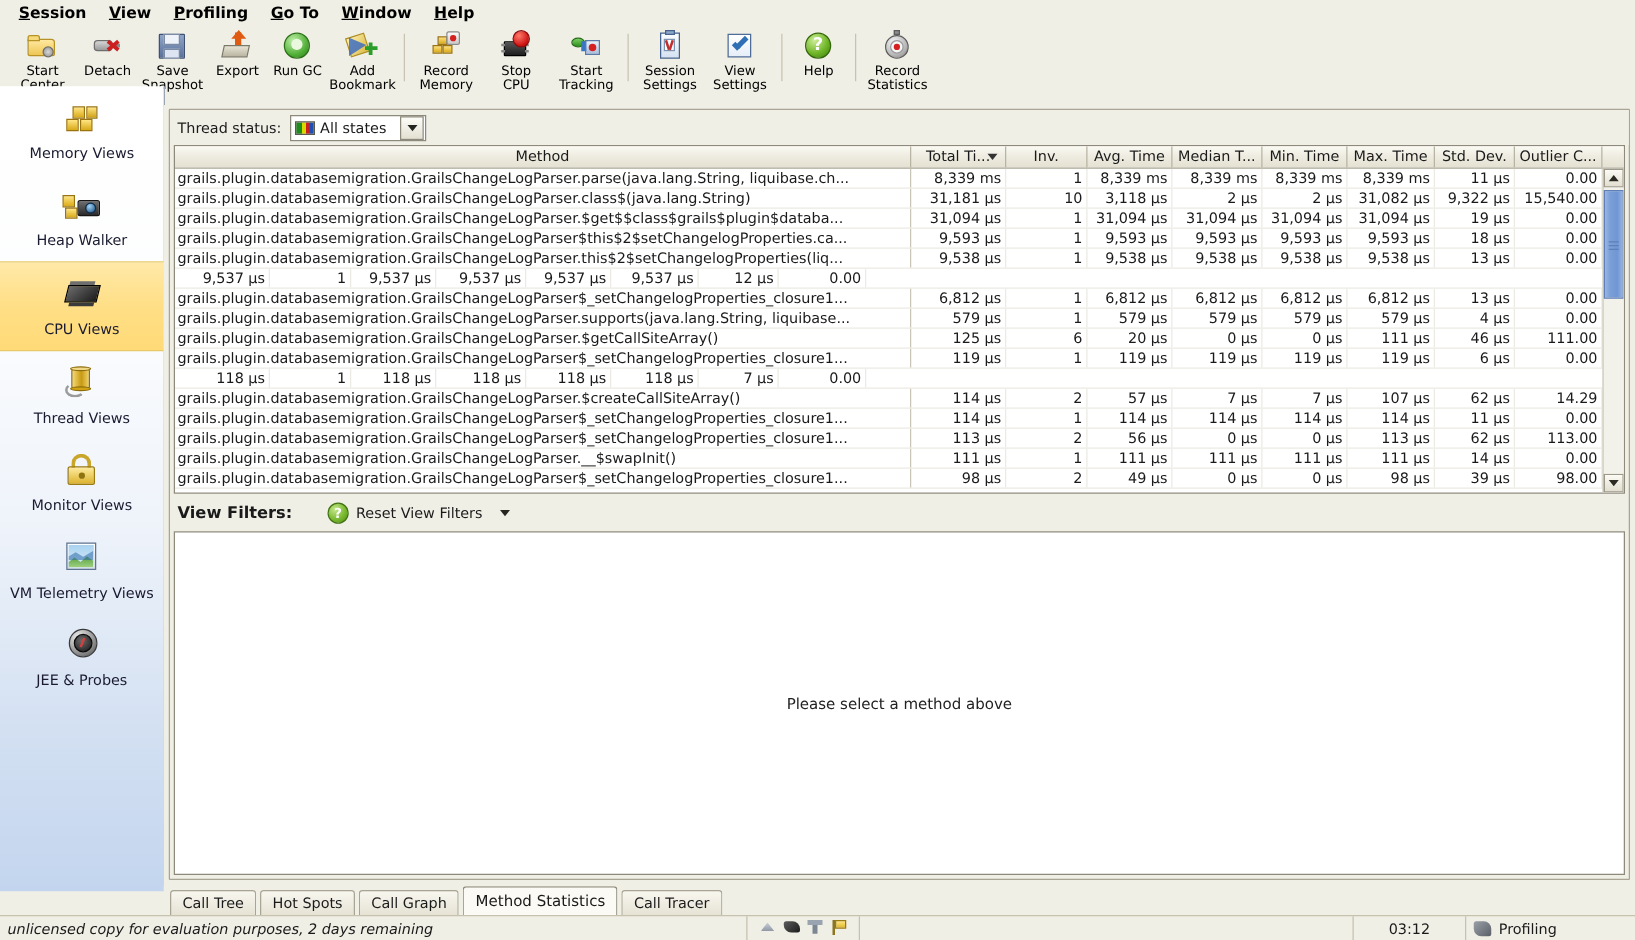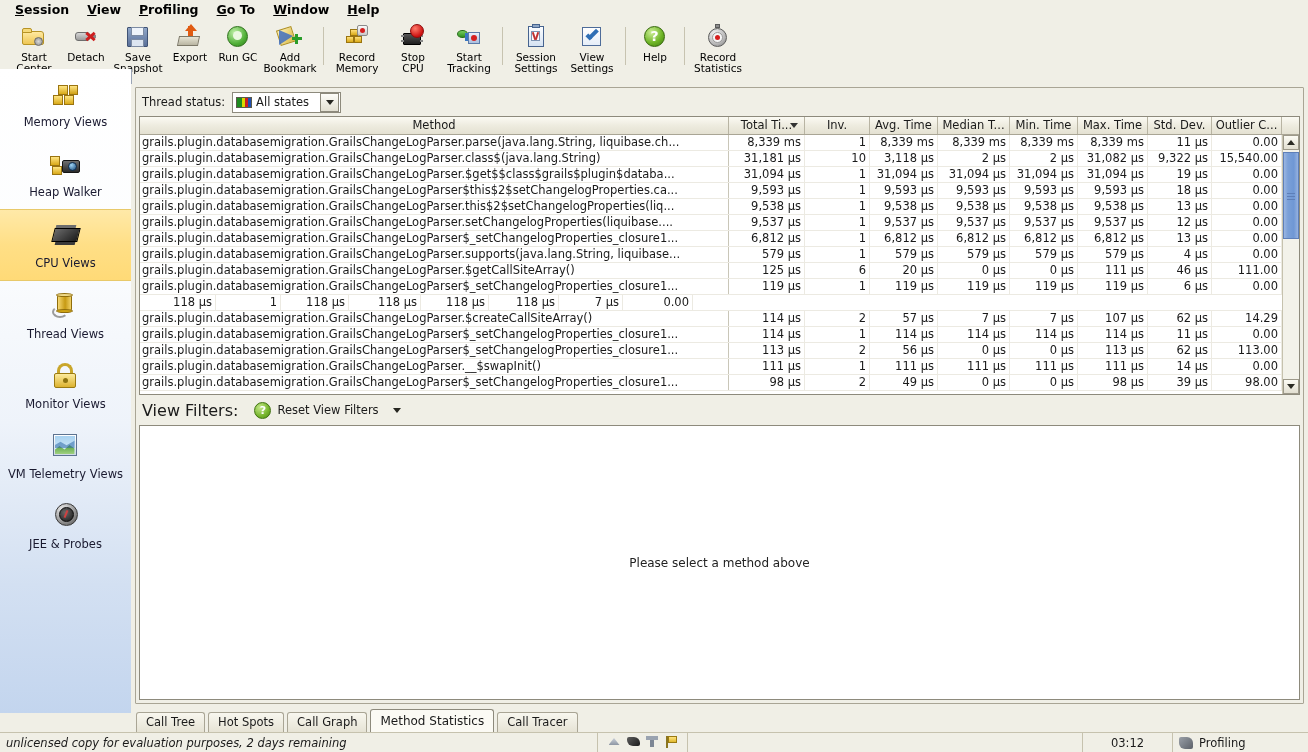--- a/index.html
+++ b/index.html
@@ -253,21 +253,21 @@
   .tri-dn-s { width:0;height:0;border-left:4px solid transparent;border-right:4px solid transparent;border-top:5px solid #2b2b24; }
 
   
   .filterrow {
     height: 30px;
     display: flex;
     align-items: center;
     padding: 0 4px 0 6px;
     flex: 0 0 auto;
   }
-  .filterrow .lbl { font-size: 16px; margin-right: 8px; }
+  .filterrow .lbl { font-size: 13px; margin-right: 20px; font-weight: bold; }
   .filterbox {
     flex: 1;
     height: 20px;
     background: #ffffff;
     border: 1px solid #8d8a7c;
     display: flex;
     align-items: center;
     min-width: 0;
   }
   .filterbox .txt {
@@ -566,21 +566,20 @@
                 <div class="td num" style="width: 76px;">9,538 µs</div>
                 <div class="td num" style="width: 65px;">1</div>
                 <div class="td num" style="width: 68px;">9,538 µs</div>
                 <div class="td num" style="width: 72px;">9,538 µs</div>
                 <div class="td num" style="width: 68px;">9,538 µs</div>
                 <div class="td num" style="width: 70px;">9,538 µs</div>
                 <div class="td num" style="width: 64px;">13 µs</div>
                 <div class="td num" style="width: 70px;">0.00</div>
               </div>
               <div class="trow">
-                <div class="td method" style="width: 589px;">grails.plugin.databasemigration.GrailsChangeLogParser.setChangelogProperties(liquibase....</div>
                 <div class="td num" style="width: 76px;">9,537 µs</div>
                 <div class="td num" style="width: 65px;">1</div>
                 <div class="td num" style="width: 68px;">9,537 µs</div>
                 <div class="td num" style="width: 72px;">9,537 µs</div>
                 <div class="td num" style="width: 68px;">9,537 µs</div>
                 <div class="td num" style="width: 70px;">9,537 µs</div>
                 <div class="td num" style="width: 64px;">12 µs</div>
                 <div class="td num" style="width: 70px;">0.00</div>
               </div>
               <div class="trow">

